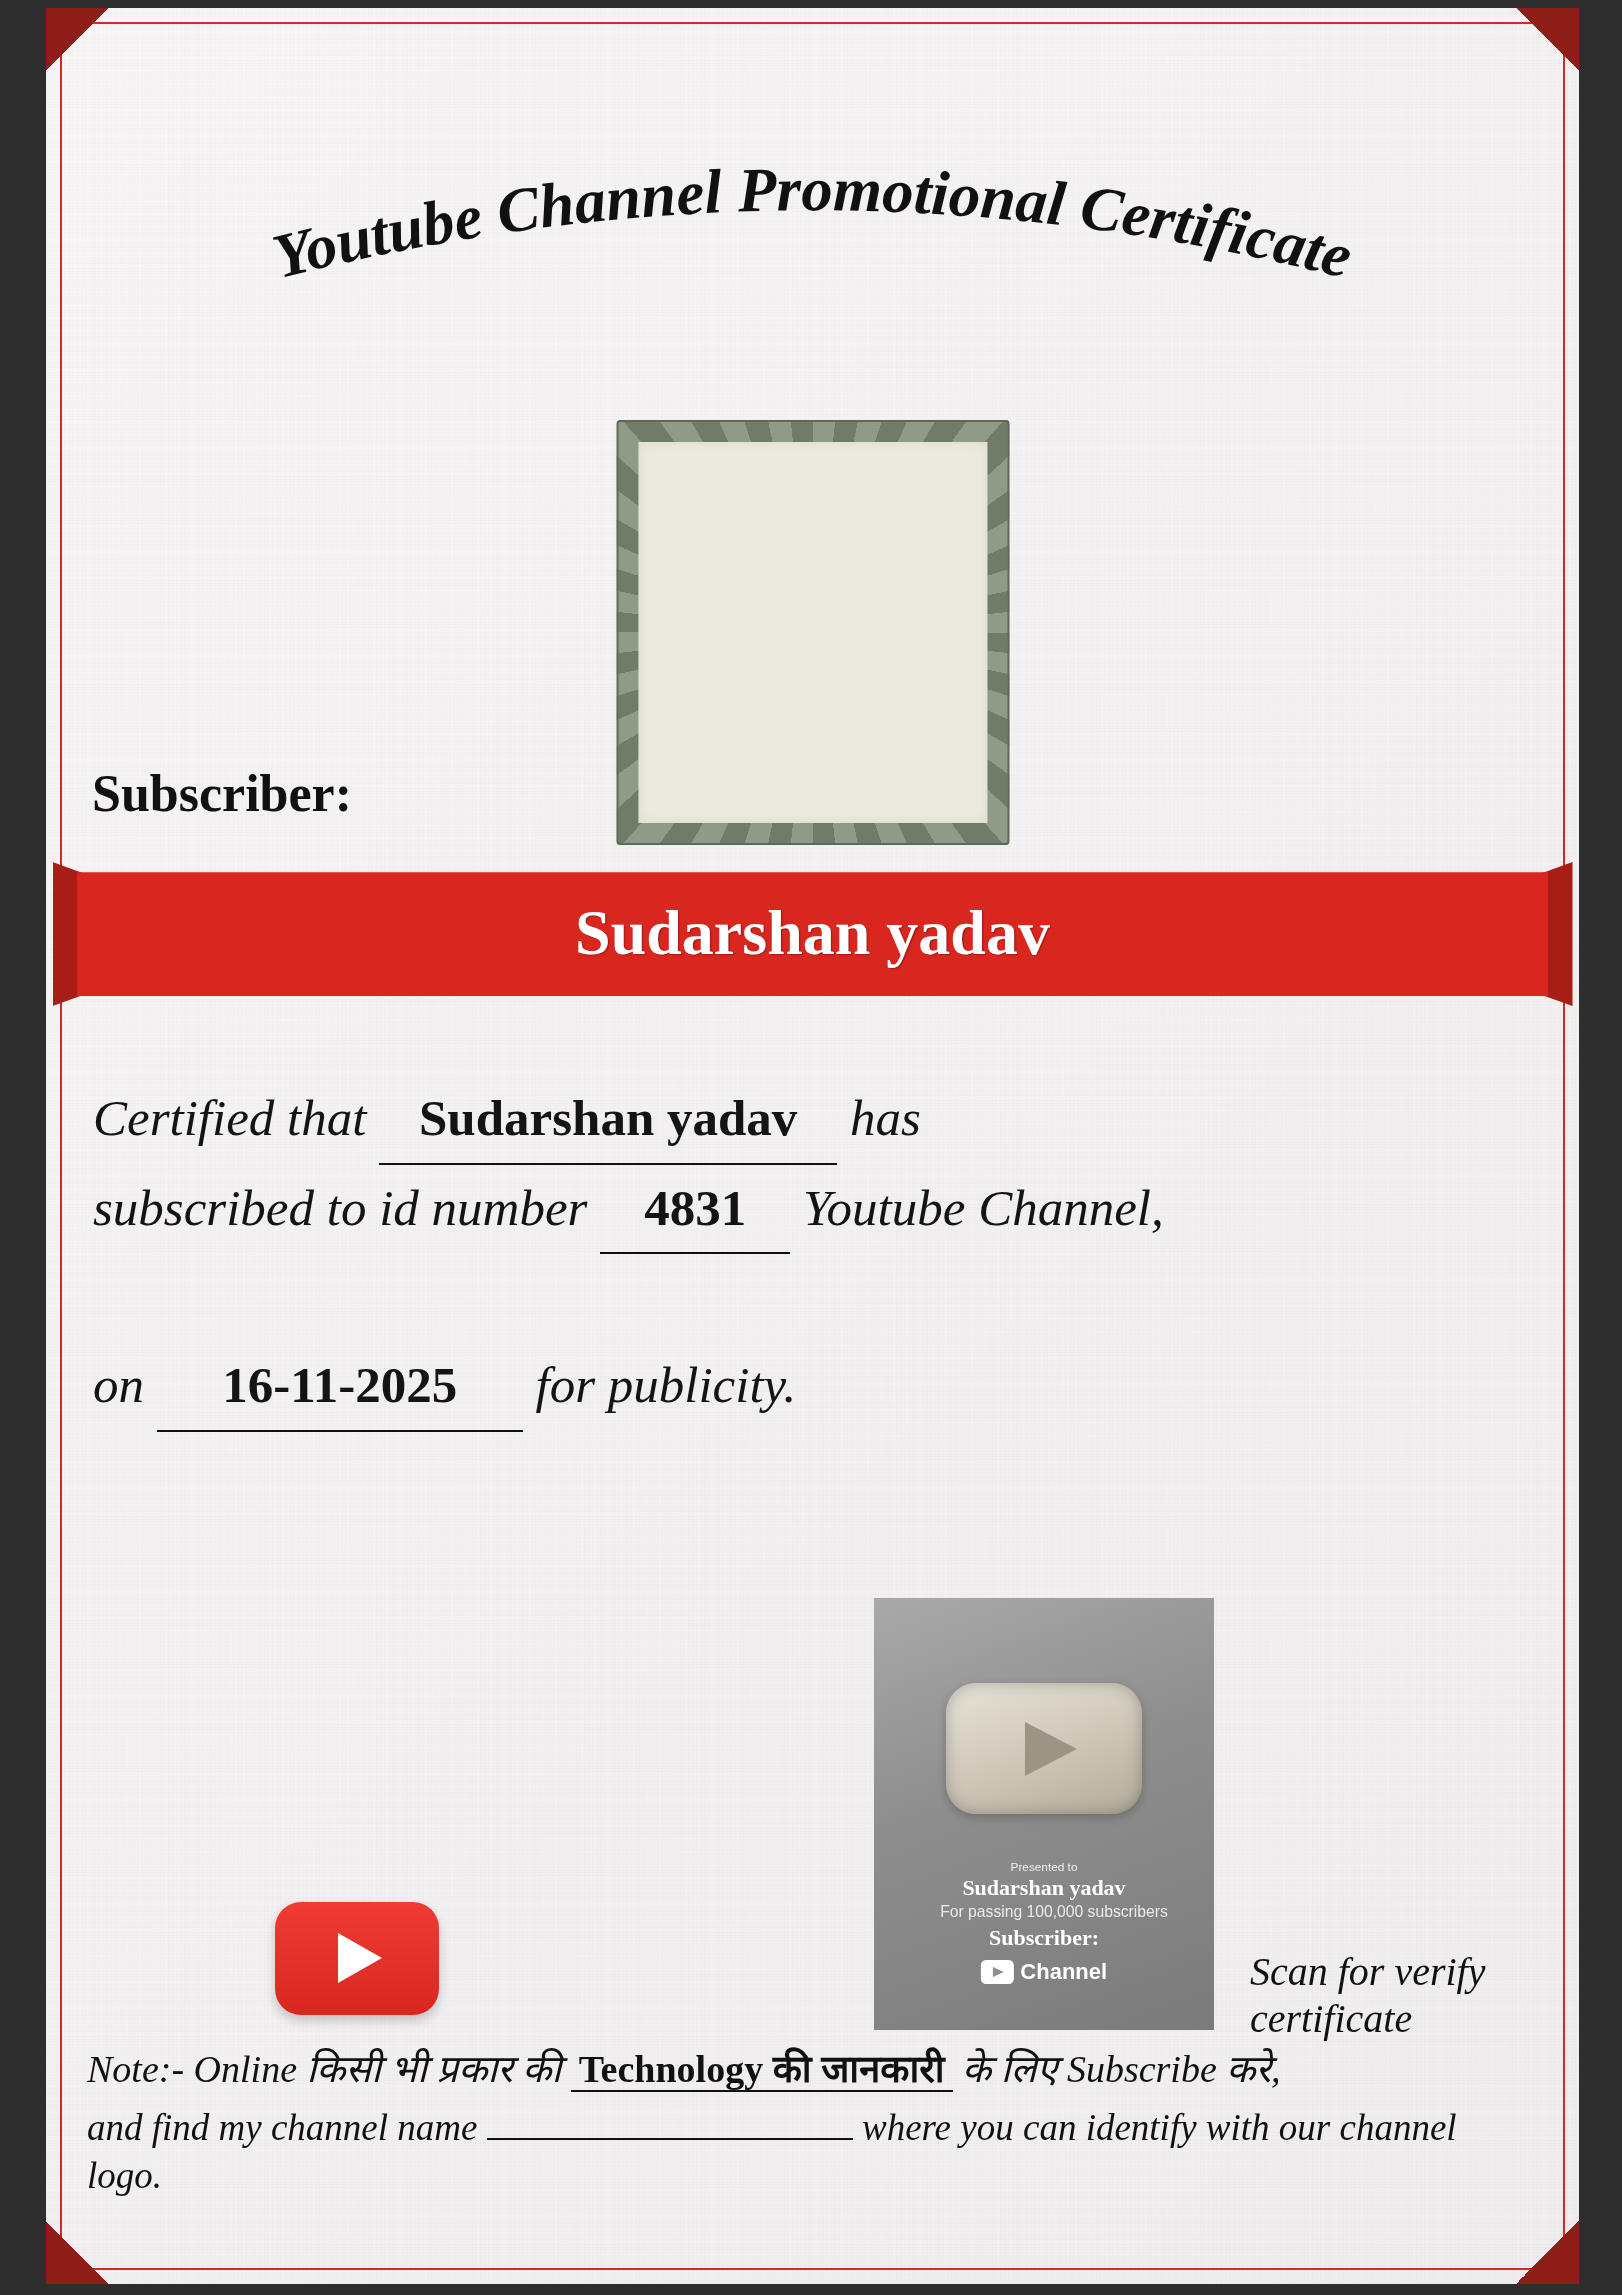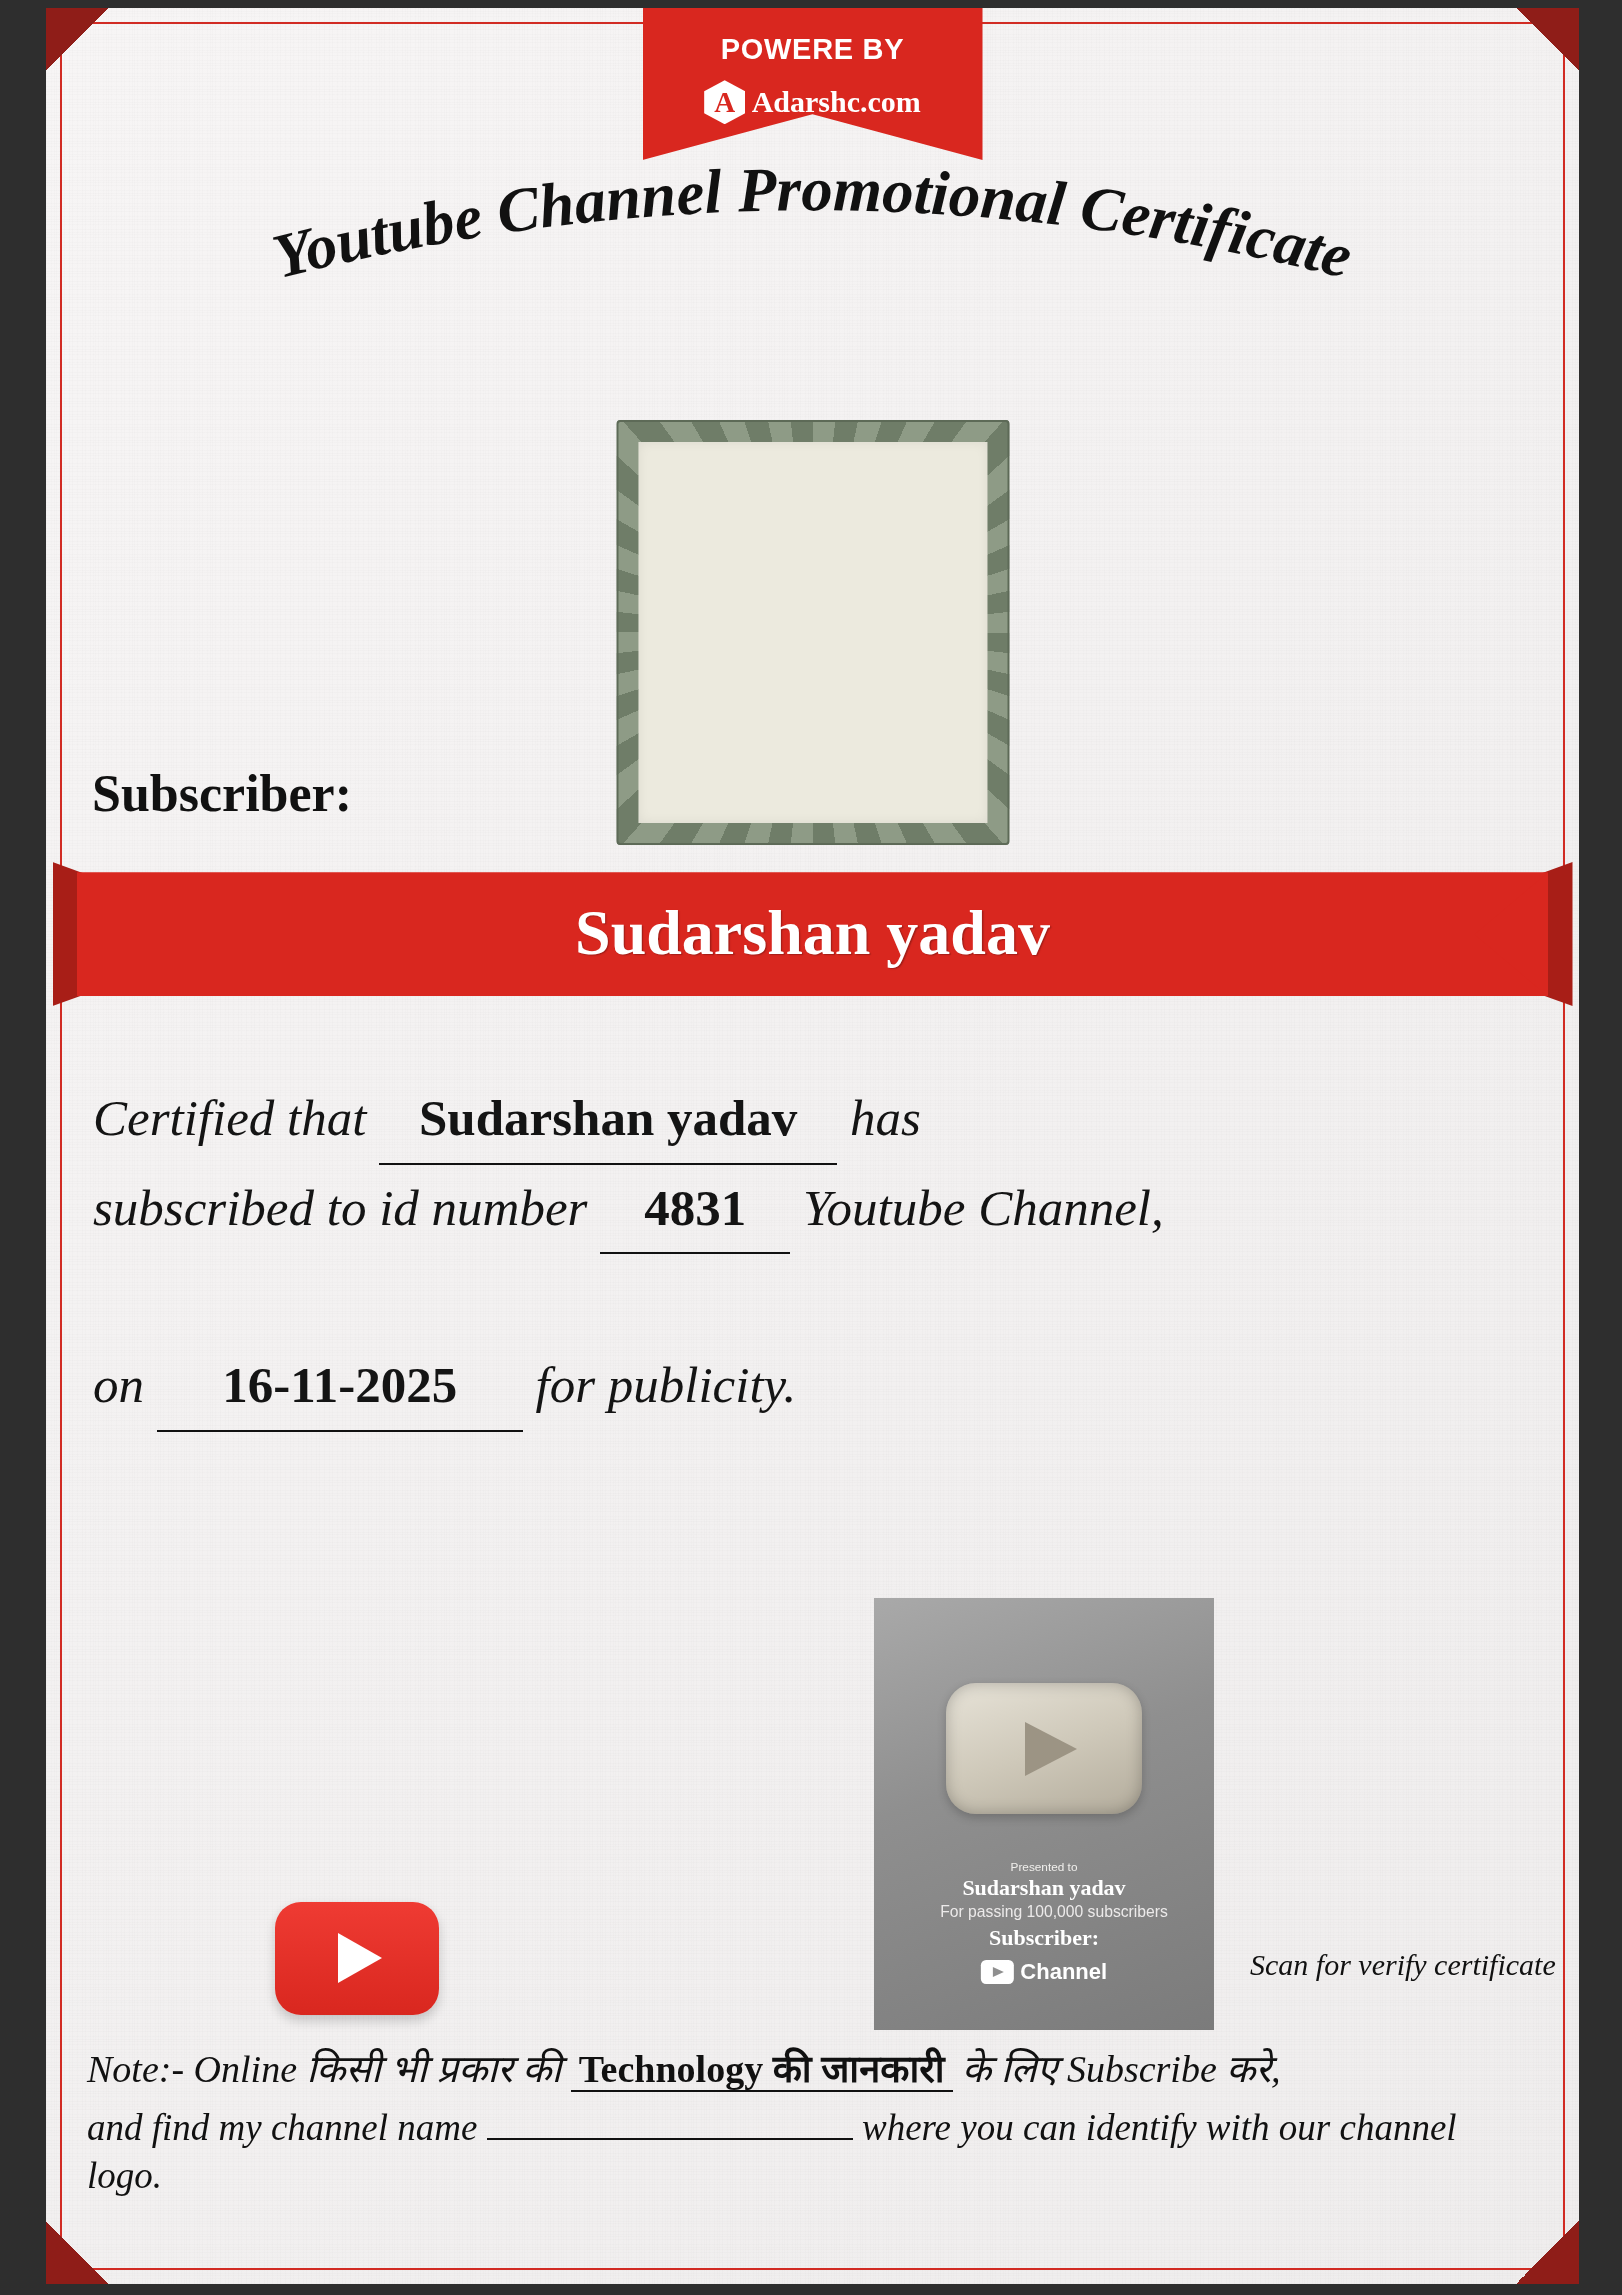--- a/index.html
+++ b/index.html
@@ -313,23 +313,22 @@
     border-top: 25px solid transparent;
     border-bottom: 25px solid transparent;
   }
 
   .scan-note {
     position: absolute;
     left: 1204px;
     top: 1940px;
     font-family: "Liberation Serif", serif;
     font-style: italic;
-    font-size: 30px;
+    font-size: 40px;
     color: #111;
-    text-align: right;
   }
 
   
   .note {
     position: absolute;
     left: 41px;
     right: 41px;
     top: 2038px;
     font-family: "Liberation Serif", serif;
     font-style: italic;
@@ -374,27 +373,20 @@
 <div class="page">
   <div class="paper">
 
     <div class="red-border"></div>
 
     <div class="corner tl"></div>
     <div class="corner tr"></div>
     <div class="corner bl"></div>
     <div class="corner br"></div>
 
-    <div class="ribbon">
-      <div class="powered">POWERE BY</div>
-      <div class="brandline">
-        <div class="hexlogo">A</div>
-        <div class="brandtext">Adarshc.com</div>
-      </div>
-    </div>
 
     <div class="arc-wrap">
       <svg viewBox="0 0 2342 300" preserveAspectRatio="none">
         <path id="arcpath" d="M 70 290 Q 1171 -90 2272 290" fill="none"></path>
         <text class="arc-text" text-anchor="middle">
           <textPath href="#arcpath" startOffset="50%">Youtube Channel Promotional Certificate</textPath>
         </text>
       </svg>
     </div>
 

